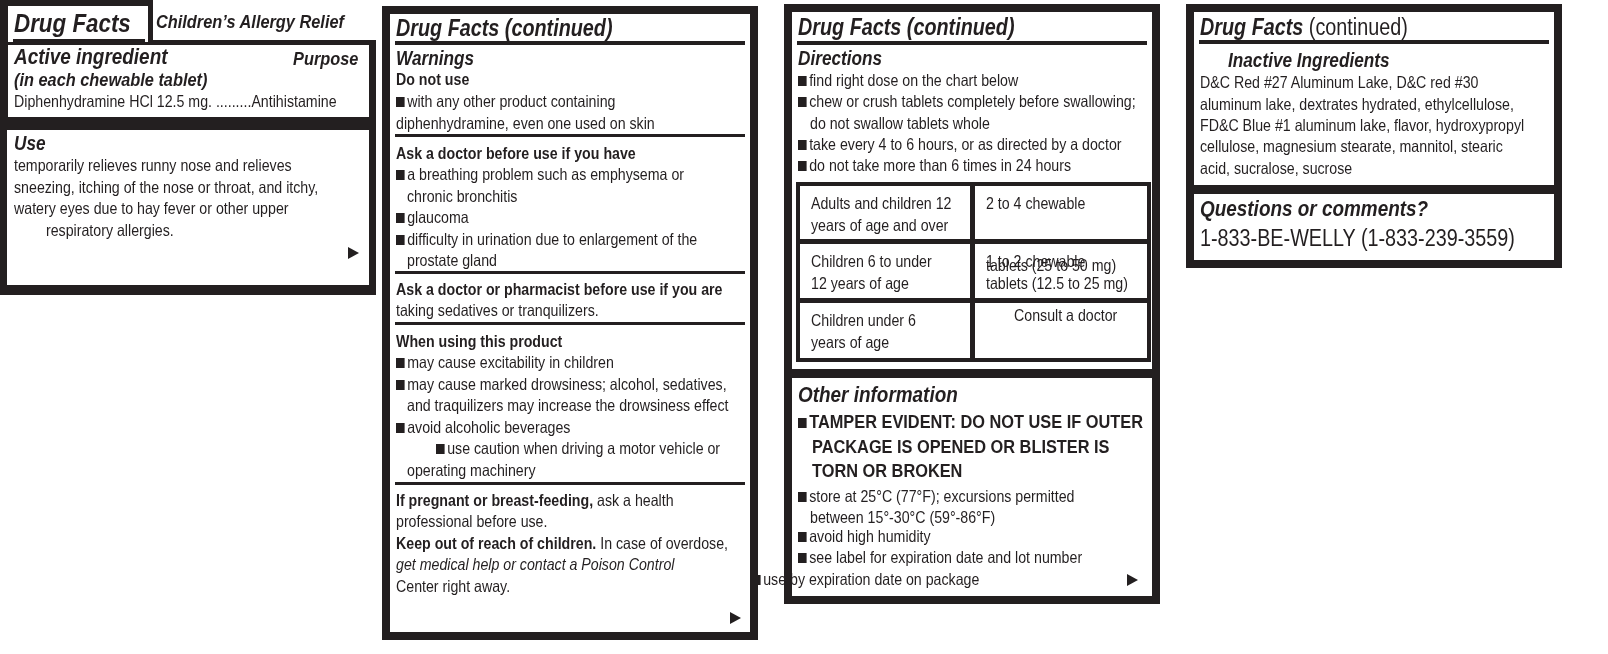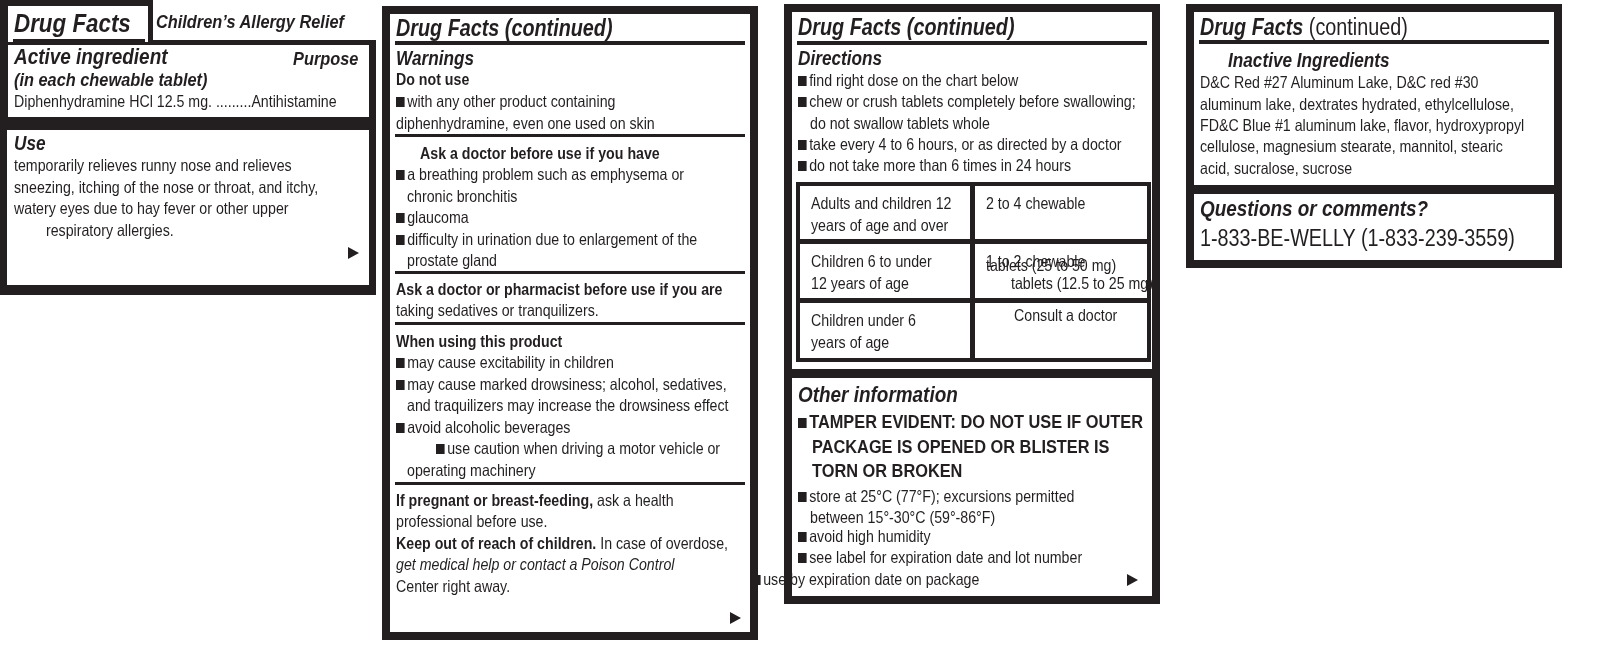--- a/index.html
+++ b/index.html
@@ -52,21 +52,21 @@
 
 <div class="frame" style="left:382px;top:6px;width:376px;height:634px;"></div>
 <div class="line title" style="left:396px;top:15px;"><span class="cond">Drug Facts (continued)</span></div>
 <div class="rule-thick" style="left:395px;top:41px;width:350px;"></div>
 <div class="line h-ital" style="left:396px;top:47px;"><span class="cond">Warnings</span></div>
 <div class="line h-bold" style="left:396px;top:69px;"><span class="cond">Do not use</span></div>
 <div class="line txt" style="left:396px;top:91px;"><span class="cond"><span class="bullet"></span><span>with any other product containing</span></span></div>
 <div class="line txt" style="left:396px;top:113px;"><span class="cond">diphenhydramine, even one used on skin</span></div>
 <div class="rule-thin" style="left:395px;top:134px;width:350px;"></div>
 
-<div class="line h-bold" style="left:396px;top:143px;margin-left:24px;"><span class="cond">Ask a doctor before use if you have</span></div>
+<div class="line h-bold" style="left:396px;top:143px;"><span class="cond">Ask a doctor before use if you have</span></div>
 <div class="line txt" style="left:396px;top:164px;"><span class="cond"><span class="bullet"></span><span>a breathing problem such as emphysema or</span></span></div>
 <div class="line txt" style="left:407px;top:186px;"><span class="cond">chronic bronchitis</span></div>
 <div class="line txt" style="left:396px;top:207px;"><span class="cond"><span class="bullet"></span><span>glaucoma</span></span></div>
 <div class="line txt" style="left:396px;top:229px;"><span class="cond"><span class="bullet"></span><span>difficulty in urination due to enlargement of the</span></span></div>
 <div class="line txt" style="left:407px;top:250px;"><span class="cond">prostate gland</span></div>
 <div class="rule-thin" style="left:395px;top:271px;width:350px;"></div>
 
 <div class="line h-bold" style="left:396px;top:279px;"><span class="cond">Ask a doctor or pharmacist before use if you are</span></div>
 <div class="line txt" style="left:396px;top:300px;"><span class="cond">taking sedatives or tranquilizers.</span></div>
 <div class="rule-thin" style="left:395px;top:322px;width:350px;"></div>
@@ -103,21 +103,21 @@
 <div class="panel" style="left:796px;top:298px;width:355px;height:5px;background:#231f20;"></div>
 
 <div class="line txt" style="left:811px;top:193px;"><span class="cond">Adults and children 12</span></div>
 <div class="line txt" style="left:811px;top:215px;"><span class="cond">years of age and over</span></div>
 <div class="line txt" style="left:986px;top:193px;"><span class="cond">2 to 4 chewable</span></div>
 <div class="line txt" style="left:986px;top:215px;margin-top:40px;"><span class="cond">tablets (25 to 50 mg)</span></div>
 
 <div class="line txt" style="left:811px;top:251px;"><span class="cond">Children 6 to under</span></div>
 <div class="line txt" style="left:811px;top:273px;"><span class="cond">12 years of age</span></div>
 <div class="line txt" style="left:986px;top:251px;"><span class="cond">1 to 2 chewable</span></div>
-<div class="line txt" style="left:986px;top:273px;margin-left:25px;"><span class="cond">tablets (12.5 to 25 mg)</span></div>
+<div class="line txt" style="left:986px;top:273px;"><span class="cond">tablets (12.5 to 25 mg)</span></div>
 
 <div class="line txt" style="left:811px;top:310px;"><span class="cond">Children under 6</span></div>
 <div class="line txt" style="left:811px;top:332px;"><span class="cond">years of age</span></div>
 <div class="line txt" style="left:986px;top:305px;margin-left:28px;"><span class="cond">Consult a doctor</span></div>
 
 <div class="panel" style="left:784px;top:369px;width:376px;height:9px;background:#231f20;"></div>
 
 <div class="line title" style="left:798px;top:382px;font-size:22px;"><span class="cond">Other information</span></div>
 <div class="line" style="left:798px;top:410px;font-size:19px;line-height:24px;font-weight:bold;"><span class="cond"><span class="bullet"></span><span>TAMPER EVIDENT: DO NOT USE IF OUTER</span></span></div>
 <div class="line" style="left:812px;top:435px;font-size:19px;line-height:24px;font-weight:bold;"><span class="cond">PACKAGE IS OPENED OR BLISTER IS</span></div>

